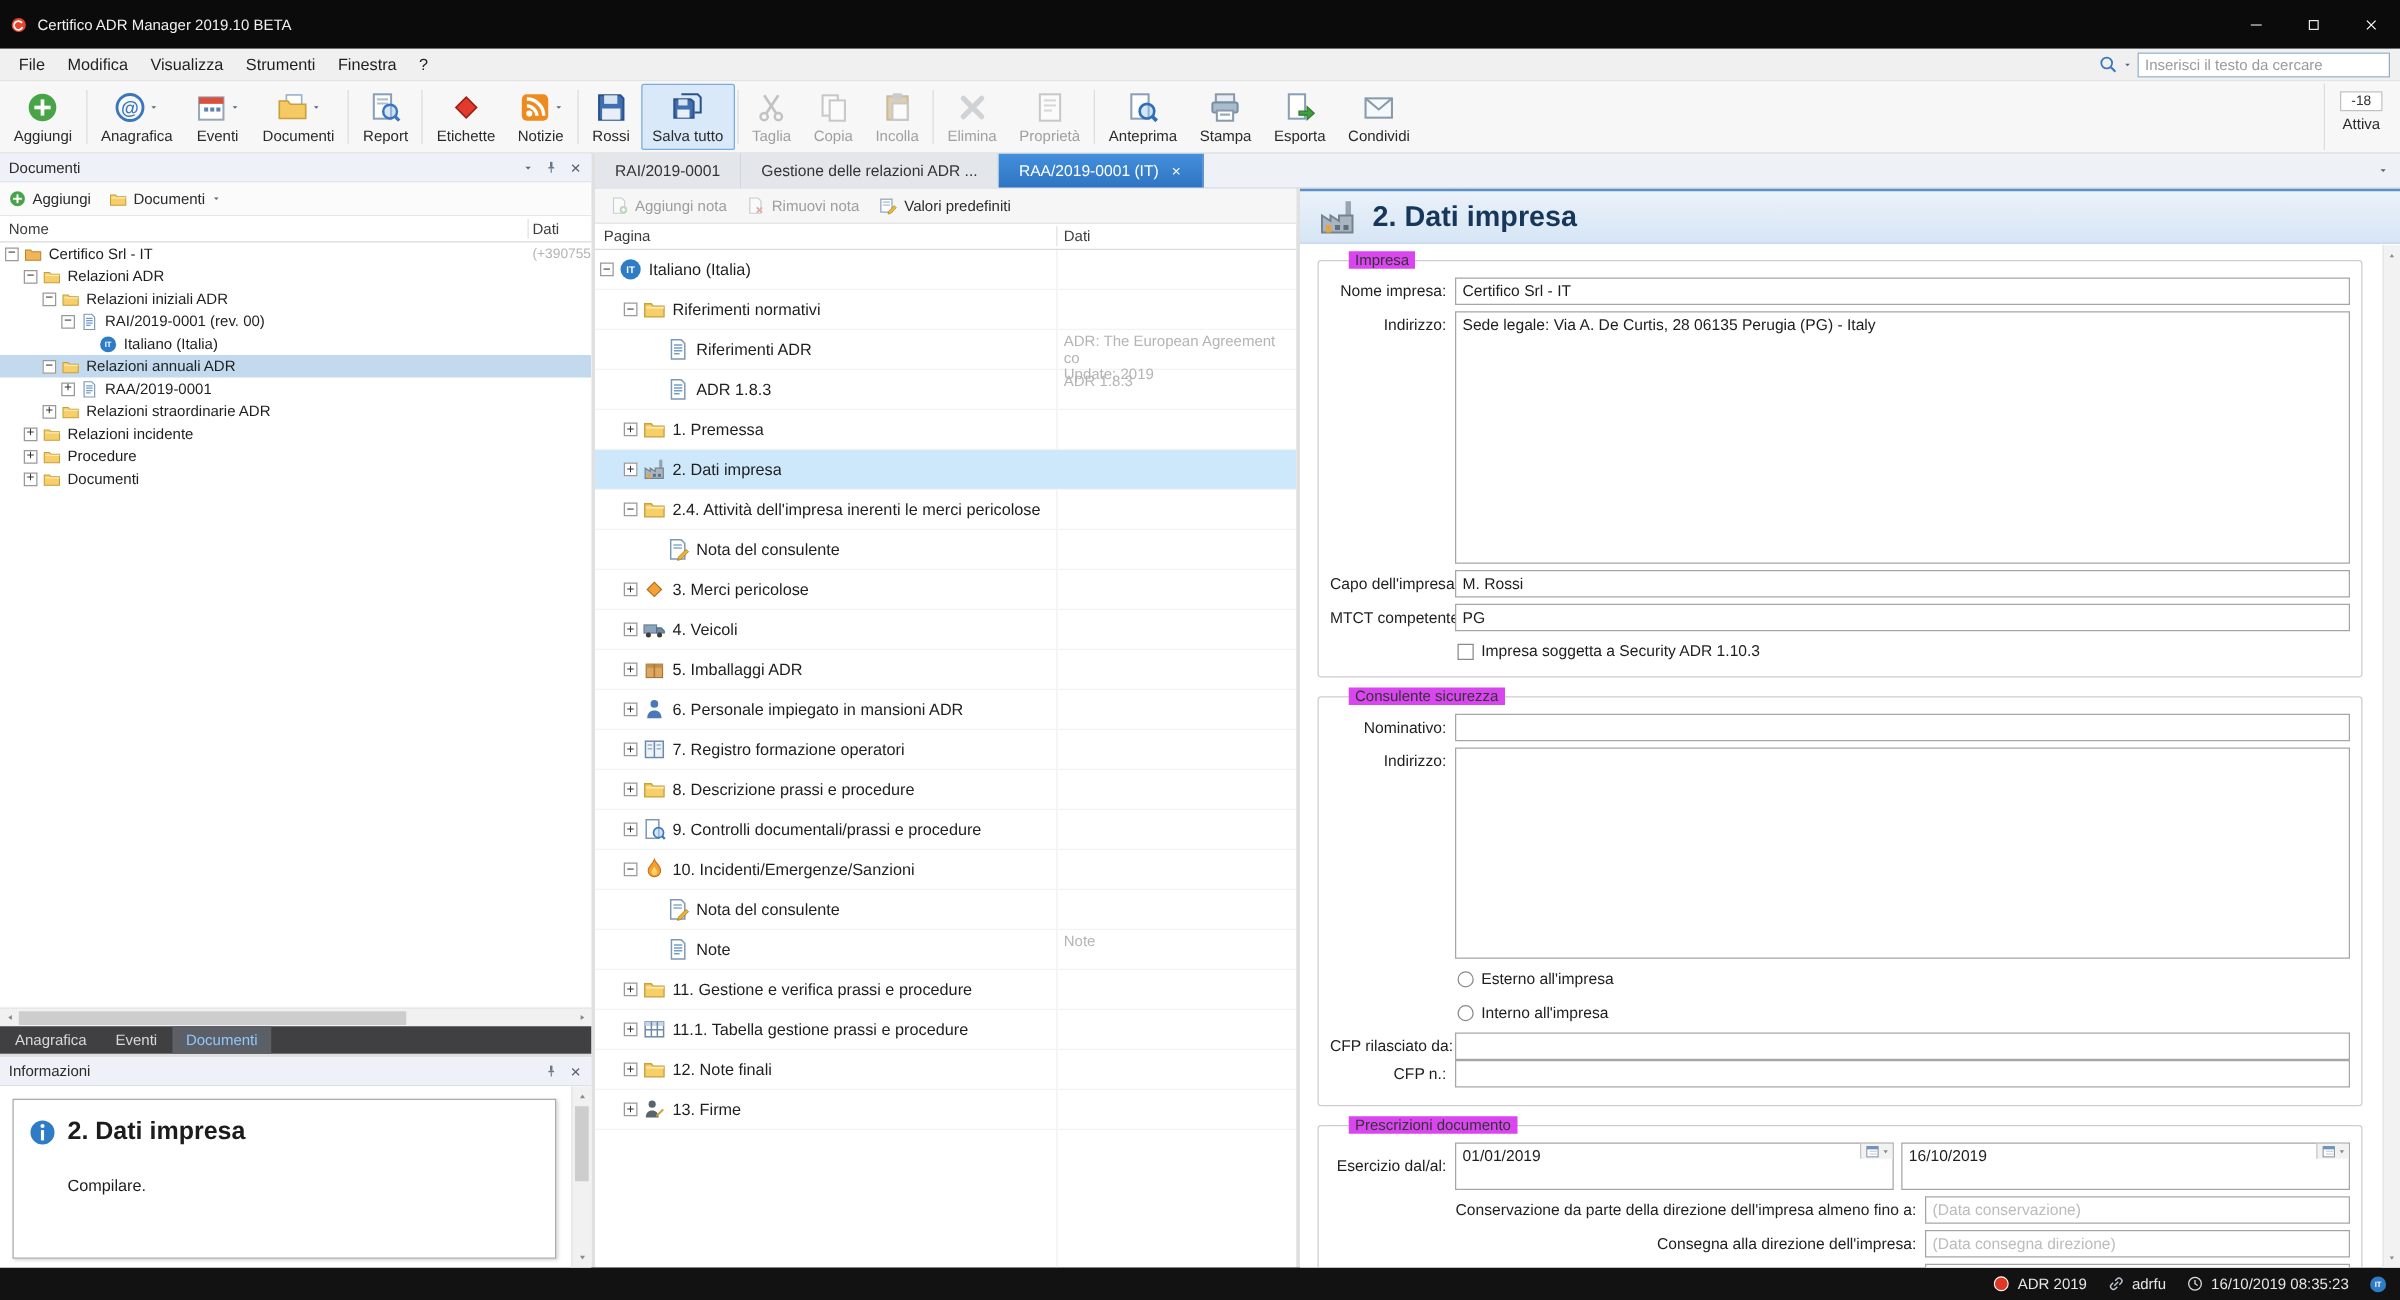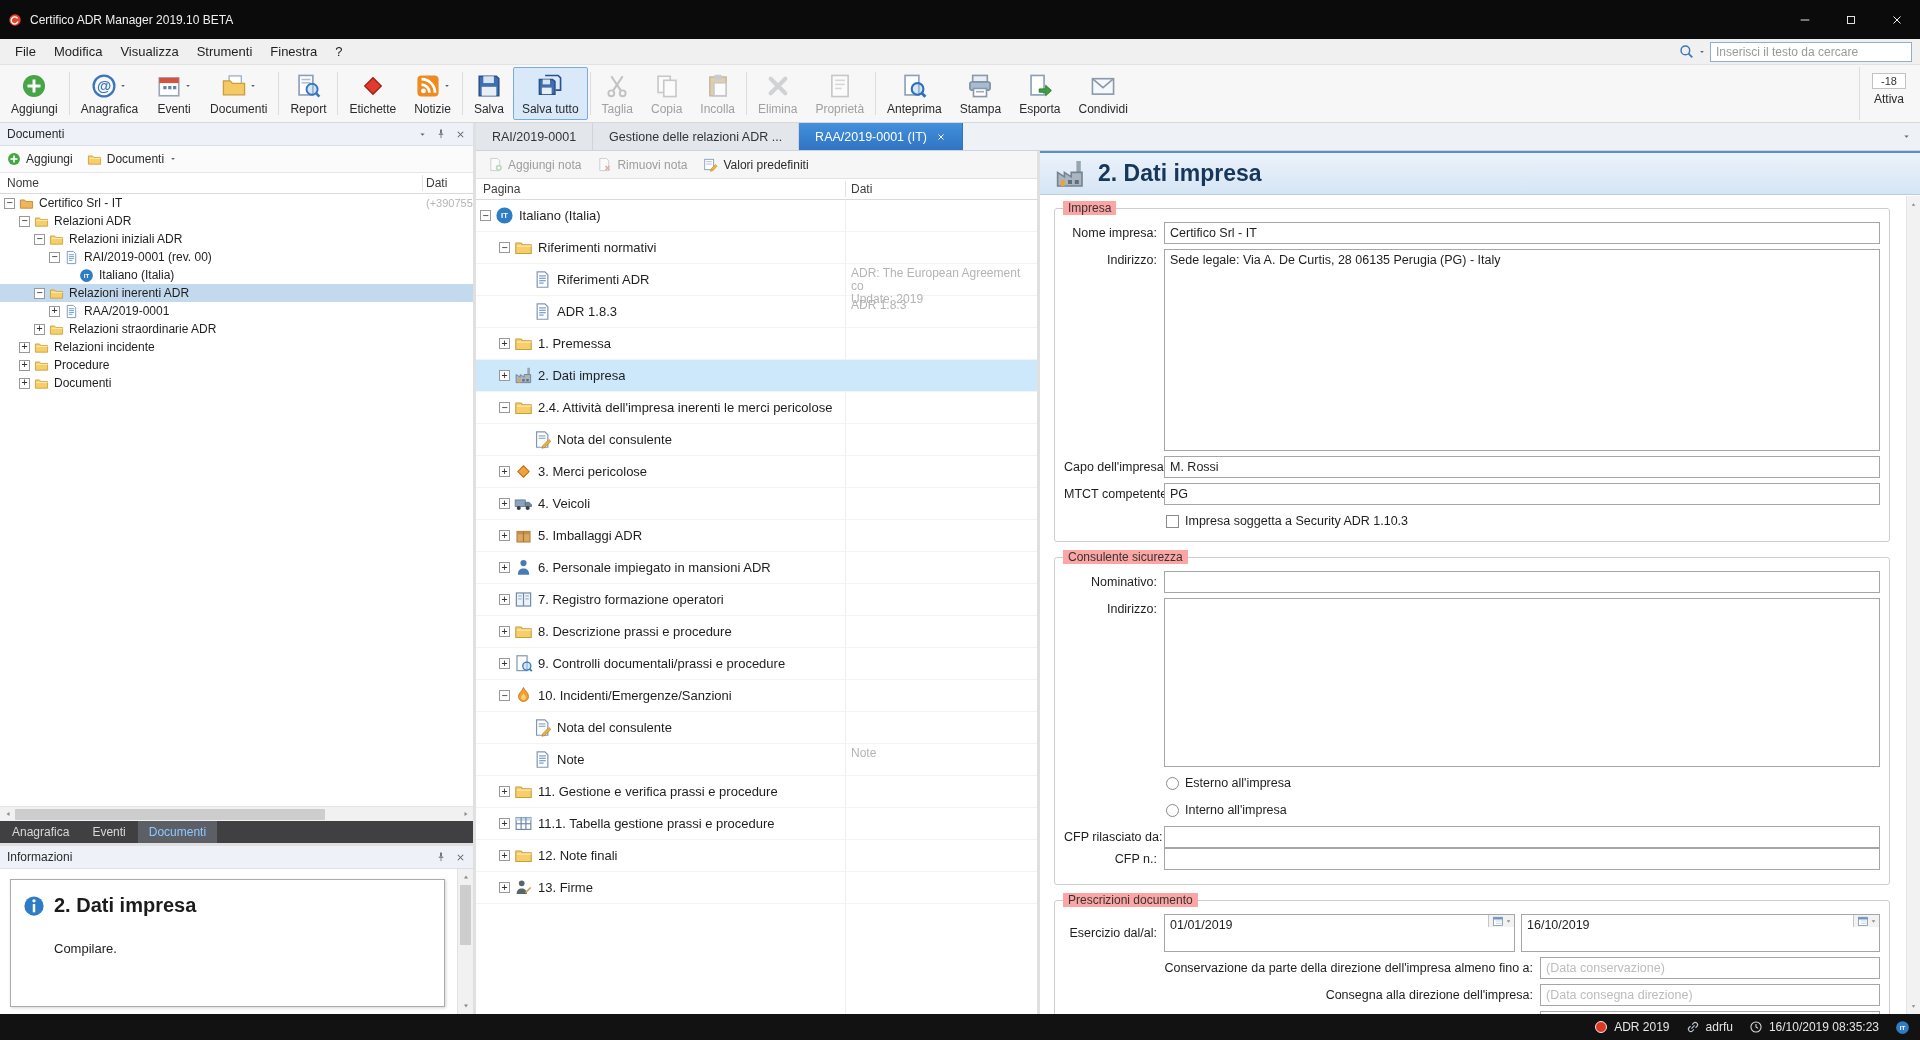--- a/index.html
+++ b/index.html
@@ -95,21 +95,21 @@
 .ctrow.selected{background:#cde7fb;}
 .ctrow .tlabel{white-space:nowrap;}
 .ctdati{position:absolute;left:375px;right:4px;top:3px;color:#b4b4b4;font-size:12px;line-height:13px;white-space:pre-line;overflow:hidden;}
 
 
 .form-panel{flex:1;min-width:0;background: #fff;display:flex;flex-direction:column;position:relative;}
 .form-header{height:44px;flex:none;background:linear-gradient(180deg,#ebf2fa,#d6e5f5);border-top:2px solid #5b8fc9;border-bottom:1px solid #b7cde6;display:flex;align-items:center;gap:12px;padding:0 14px;}
 .form-title{font-size:23px;font-weight:bold;color:#16365a;}
 .form-content{flex:1;min-height:0;padding:13px 30px 0 14px;overflow:hidden;}
 .groupbox{border:1px solid #cdcdcd;border-radius:3px;position:relative;padding:13px 9px 9px;margin-bottom:15px;}
-.gb-title{position:absolute;top:-8px;left:8px;background:#fca5a5;padding:0 5px;font-size:12px;color:#333;}
+.gb-title{position:absolute;top:-8px;left:24px;background:#d946ef;padding:0 5px;font-size:12px;color:#333;}
 .frow{display:flex;align-items:center;margin-bottom:5px;min-height:22px;}
 .frow.top{align-items:flex-start;}
 .flabel{width:100px;flex:none;text-align:right;padding-right:7px;font-size:12.5px;color:#1e1e1e;line-height:22px;white-space:nowrap;}
 .flabel-long{width:476px;flex:none;text-align:right;padding-right:7px;font-size:12.5px;color:#1e1e1e;line-height:22px;white-space:nowrap;}
 .finput{flex:1;height:22px;border:1px solid #a6a6a6;font-size:12.5px;padding:0 5px;font-family:"Liberation Sans",sans-serif;color:#1e1e1e;background:#fff;outline:none;min-width:0;}
 .ftext{flex:1;border:1px solid #a6a6a6;font-size:12.5px;padding:3px 5px;font-family:"Liberation Sans",sans-serif;color:#1e1e1e;resize:none;outline:none;min-width:0;}
 .finput::placeholder{color:#bcbcbc;}
 .ph-right{text-align:left;}
 .cb{width:13px;height:13px;border:1px solid #8a8a8a;background:#fff;flex:none;margin-left:102px;}
 .radio{width:13px;height:13px;border:1px solid #8a8a8a;border-radius:50%;background:#fff;flex:none;margin-left:102px;}
@@ -301,21 +301,21 @@
         <div class="tb-btn">
           <div class="tb-top">
             <span class="ic">
               <svg viewBox="0 0 16 16" width="26" height="26">
                 <path d="M2 2 h10.5 L14 3.5 V14 H2 z" fill="#3f6fb0" stroke="#2c5289"></path>
                 <rect x="4.5" y="2" width="6.5" height="4.2" fill="#d7e4f2"></rect>
                 <rect x="3.5" y="8.5" width="9" height="5.5" fill="#e9eff6"></rect>
               </svg>
             </span>
           </div>
-          <div class="tb-label">Salva</div>
+          <div class="tb-label">Rossi</div>
         </div>
         <div class="tb-btn active">
           <div class="tb-top">
             <span class="ic">
               <svg viewBox="0 0 16 16" width="26" height="26">
                 <path d="M5 1.5 h8 L14.5 3 V10.5 h-3" fill="none" stroke="#2c5289"></path>
                 <path d="M1.5 4 h8 L11 5.2 V13 H1.5 z" fill="#3f6fb0" stroke="#2c5289"></path>
                 <rect x="3.5" y="4" width="4.5" height="3" fill="#d7e4f2"></rect>
                 <rect x="3" y="9" width="6" height="4" fill="#e9eff6"></rect>
               </svg>
@@ -557,21 +557,21 @@
             </div>
             <div class="ltrow selected">
               <span style="width: 34px; flex: 0 0 auto;"></span>
               <span class="expander">−</span>
               <span class="ic ticon">
                 <svg viewBox="0 0 16 16" width="15" height="15">
                   <path d="M1.5 13 V4.2 h4.4 l1.3 1.6 h7.3 V13 z" fill="#f7cf6a" stroke="#c69f37" stroke-width=".9"></path>
                   <path d="M2.5 6.8 h12" stroke="#ffe9ad" stroke-width="1.1"></path>
                 </svg>
               </span>
-              <span class="tlabel">Relazioni inerenti ADR</span>
+              <span class="tlabel">Relazioni annuali ADR</span>
             </div>
             <div class="ltrow">
               <span style="width: 49px; flex: 0 0 auto;"></span>
               <span class="expander">+</span>
               <span class="ic ticon">
                 <svg viewBox="0 0 16 16" width="15" height="15">
                   <path d="M3.5 1.5 h6.5 l2.5 2.5 V14.5 h-9 z" fill="#fff" stroke="#7d97b5"></path>
                   <line x1="5.2" y1="5" x2="10.8" y2="5" stroke="#6f9ccb"></line>
                   <line x1="5.2" y1="7" x2="10.8" y2="7" stroke="#6f9ccb"></line>
                   <line x1="5.2" y1="9" x2="10.8" y2="9" stroke="#6f9ccb"></line>

